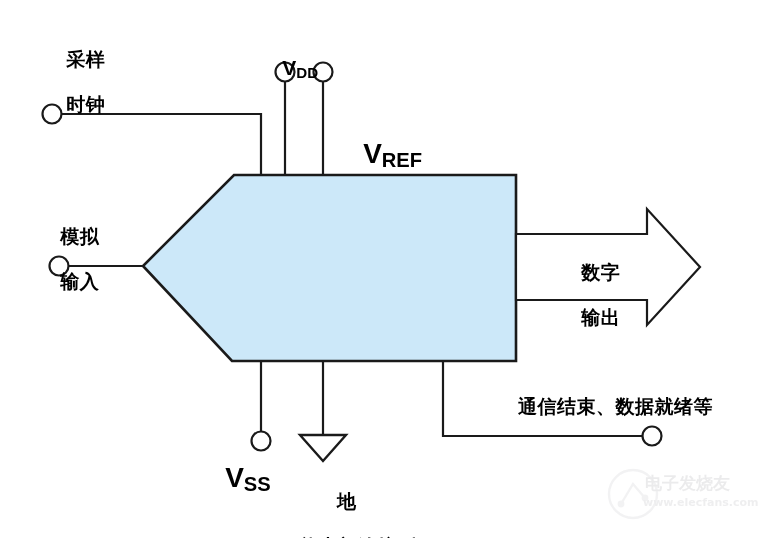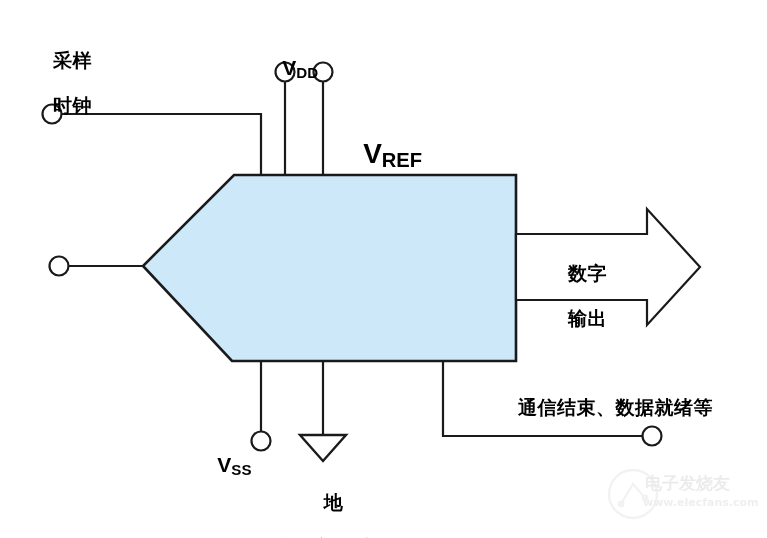--- a/index.html
+++ b/index.html
@@ -27,21 +27,21 @@
     height: 538px;
   }
   .lbl {
     position: absolute;
     color: #000000;
     font-weight: bold;
     white-space: pre;
     line-height: 1.18;
   }
   .lbl-cjk {
-    font-family: Liberation Serif, serif;
+    font-family: Liberation Mono, monospace;
     font-size: 19px;
     letter-spacing: 0.5px;
   }
   .lbl-lat {
     font-family: "Liberation Sans", sans-serif;
   }
   .ctr { text-align: center; }
   .sub {
     font-size: 0.72em;
     vertical-align: baseline;
@@ -114,30 +114,34 @@
     <circle cx="652" cy="436" r="9.5" fill="#ffffff" stroke="#1a1a1a" stroke-width="2.2"></circle>
 
     <polygon points="516,234 647,234 647,209 700,267 647,325 647,300 516,300" fill="#ffffff" stroke="#1a1a1a" stroke-width="2.2" stroke-linejoin="miter"></polygon>
   </svg>
 
   <div class="lbl lbl-cjk ctr" style="left:14px; top:28px; width:96px;">
     <span>采样</span><br>
     <span>时钟</span>
   </div>
 
+  <div class="lbl lbl-cjk ctr" style="left:8px; top:205px; width:96px;">
+    <span>模拟</span><br>
+    <span>输入</span>
+  </div>
 
   <div class="lbl lbl-lat" style="left:259px; top:31px; font-size:21px;">
     <span>V</span><span class="sub">DD</span>
   </div>
 
   <div class="lbl lbl-lat" style="left:332px; top:104px; font-size:28px;">
     <span>V</span><span class="sub">REF</span>
   </div>
 
-  <div class="lbl lbl-lat" style="left:194px; top:428px; font-size:21px;">
+  <div class="lbl lbl-lat" style="left:194px; top:428px; font-size:28px;">
     <span>V</span><span class="sub">SS</span>
   </div>
 
 
   <div class="lbl lbl-cjk" style="left:518px; top:397px;">通信结束、数据就绪等</div>
 
   <div class="lbl lbl-cjk ctr" style="left:523px; top:241px; width:108px;">
     <span>数字</span><br>
     <span>输出</span>
   </div>

